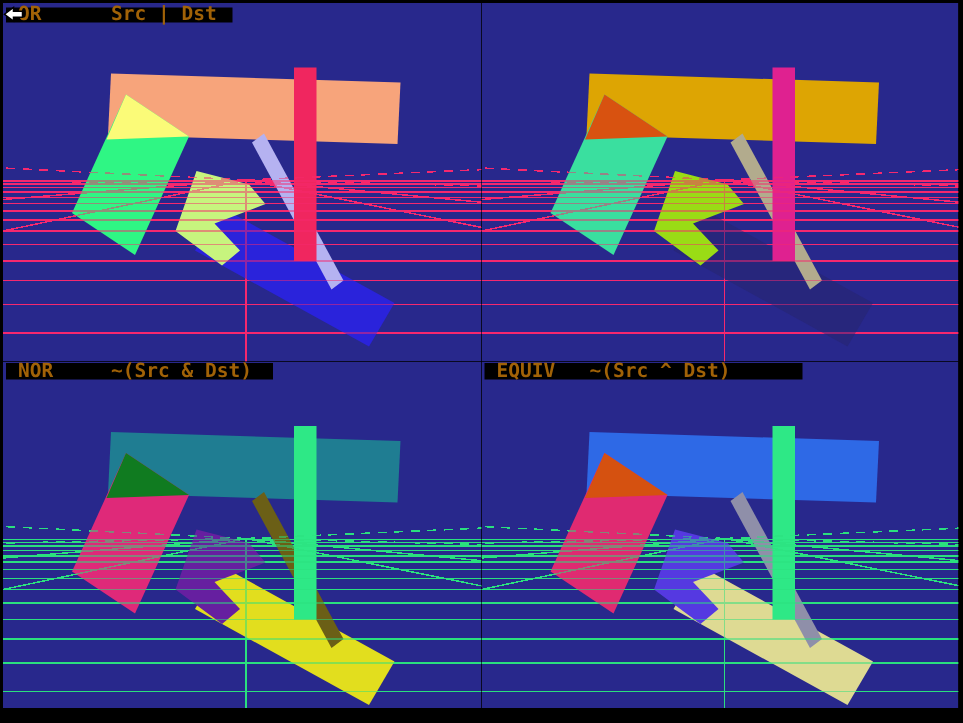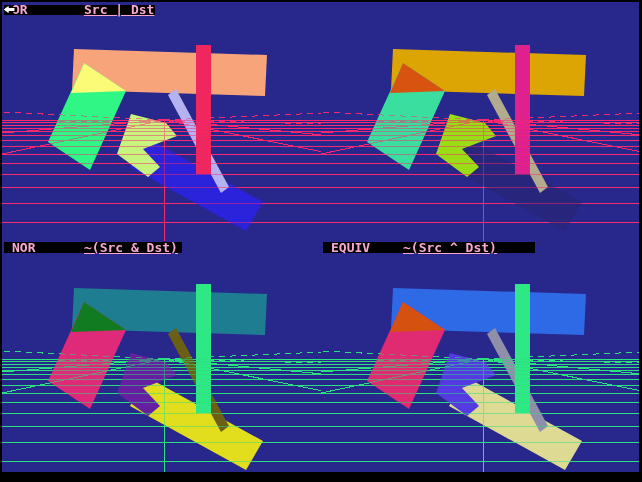--- a/index.html
+++ b/index.html
@@ -4,26 +4,26 @@
 <style>
   html,body{margin:0;padding:0;background:#444;}
   #screen{
     position:relative;width:642px;height:482px;background:#000;
     overflow:hidden;font-family:"DejaVu Sans Mono","Liberation Mono",monospace;
   }
   .quadrant{position:absolute;overflow:hidden;}
   .quadrant svg.scene{position:absolute;left:0;top:0;display:block;}
   .label-bar{
     position:absolute;background:#000;height:10px;
-    color:#f9a8d4;font-size:13px;font-weight:bold;line-height:10px;
+    color:#a16207;font-size:13px;font-weight:bold;line-height:10px;
     white-space:nowrap;
   }
   .label-bar.tall{height:11px;line-height:11px;}
   .op-name{position:absolute;left:8px;top:0;}
-  .op-expr{position:absolute;left:80px;top:0;text-decoration:underline;}
+  .op-expr{position:absolute;left:70px;top:0;}
   #cursor{position:absolute;left:0;top:2px;z-index:5;}
 </style>
 </head>
 <body>
 
 <div id="screen">
 
   <div class="quadrant" style="left:2px;top:2px;width:319px;height:239px;">
       <svg class="scene" width="319" height="239" viewBox="0 0 319 239">
         <rect x="0" y="0" width="319" height="239" fill="#28288C"></rect>

